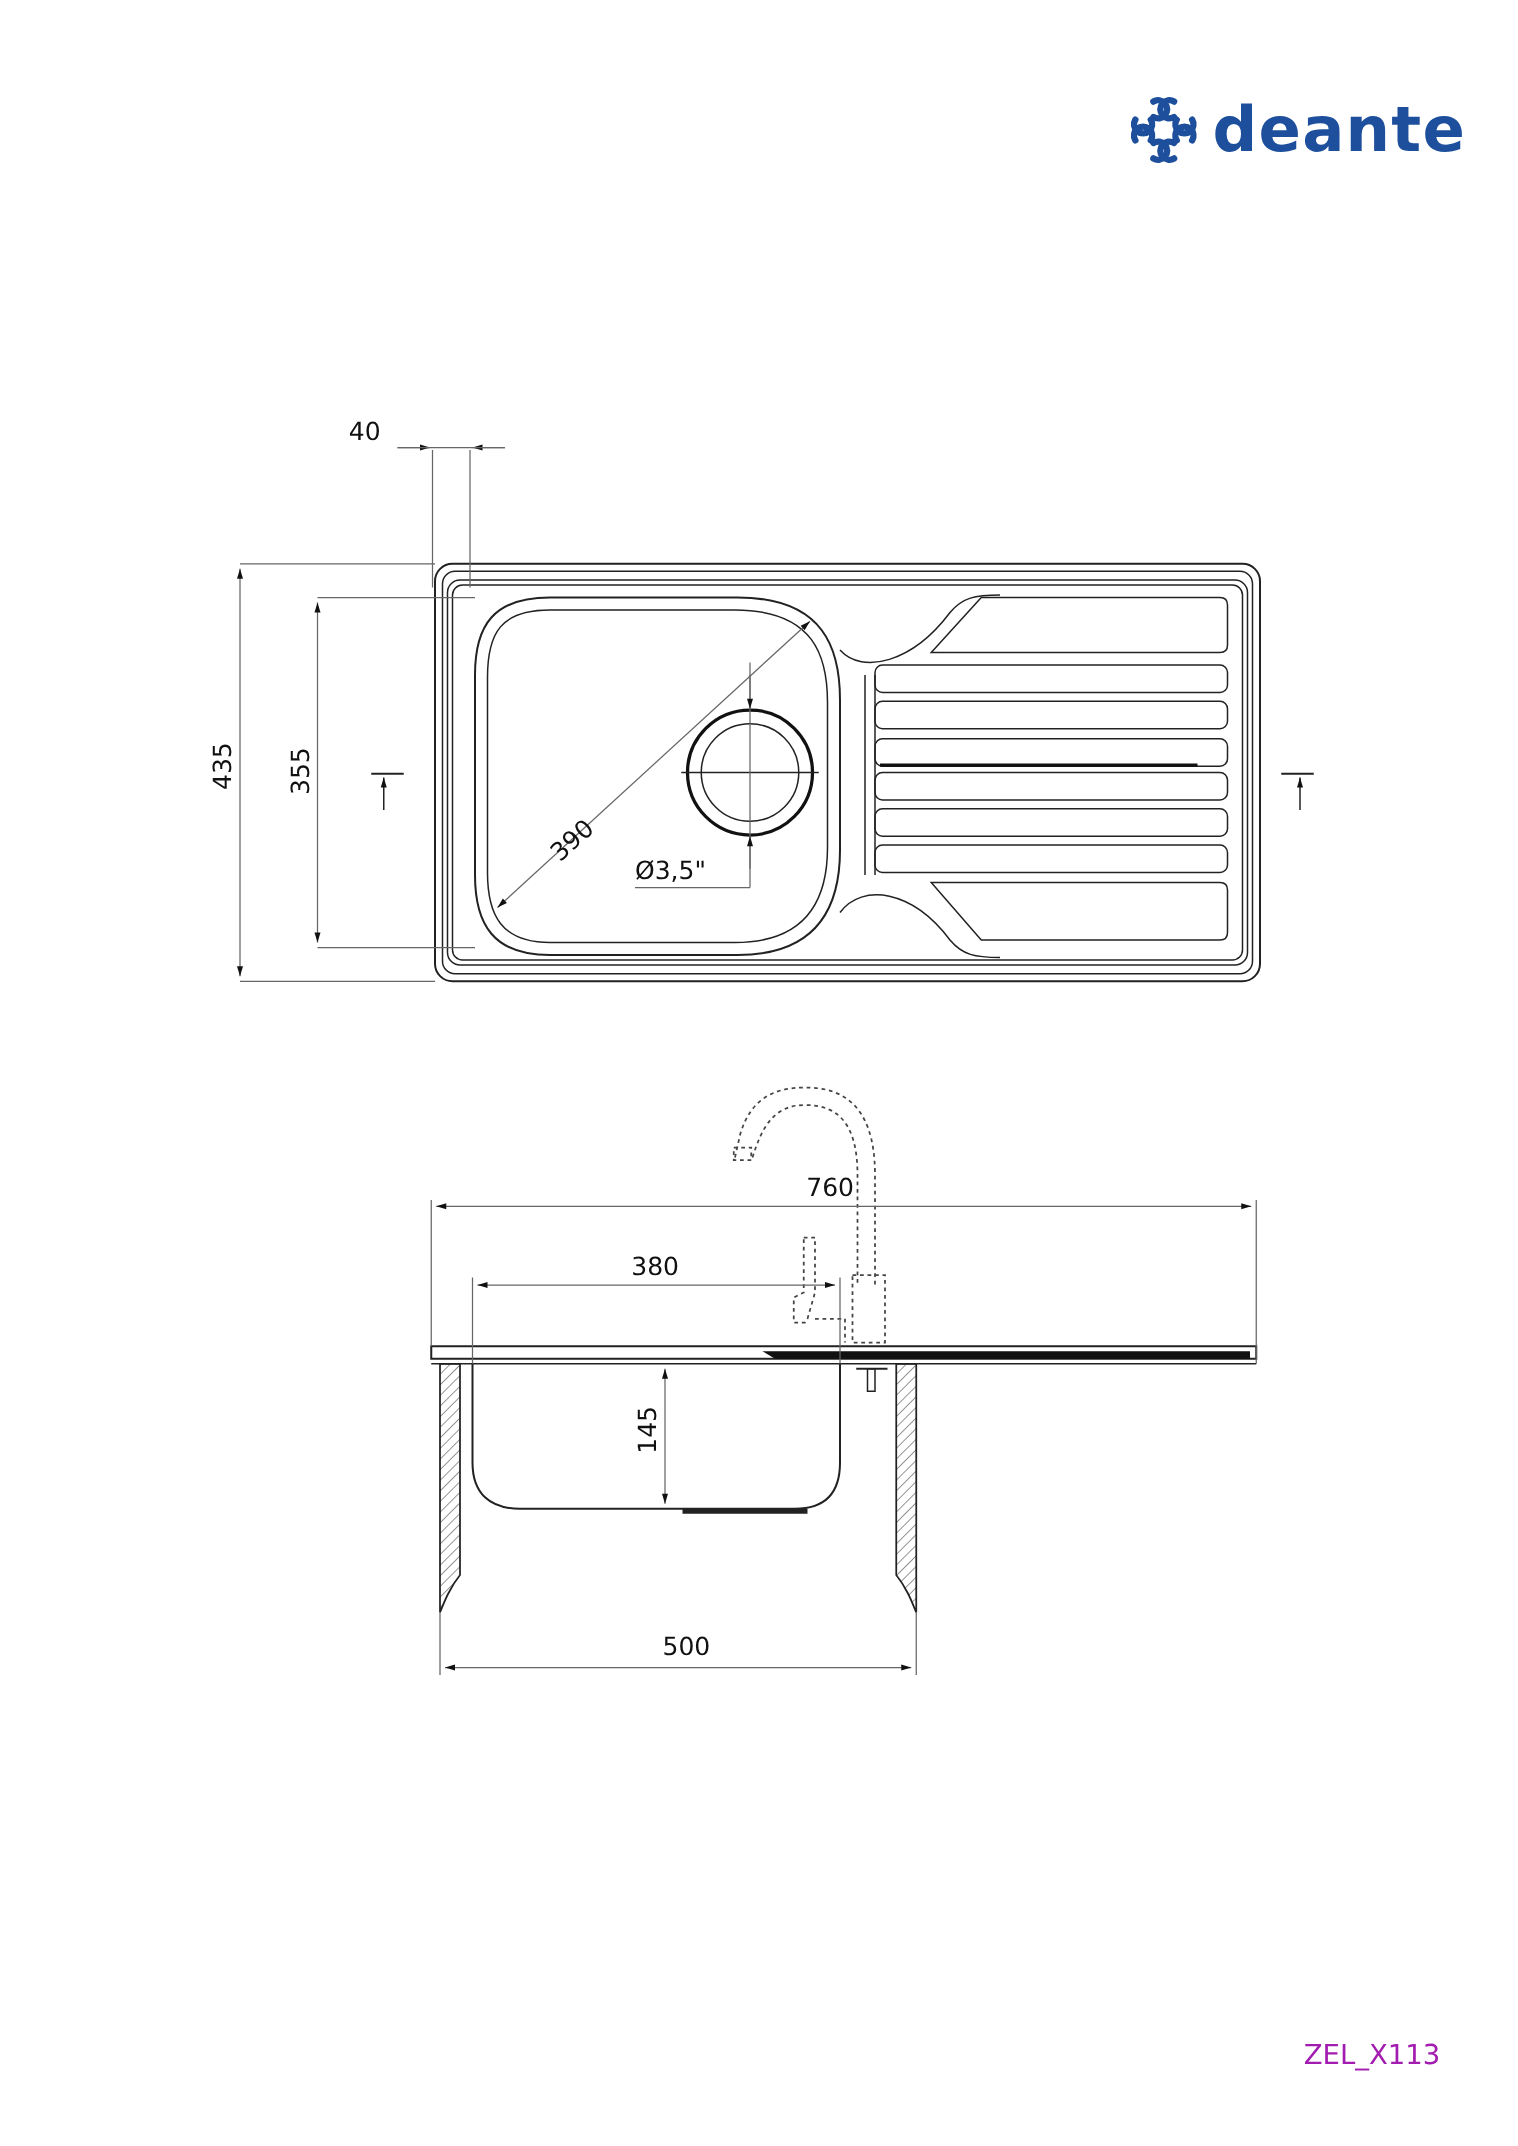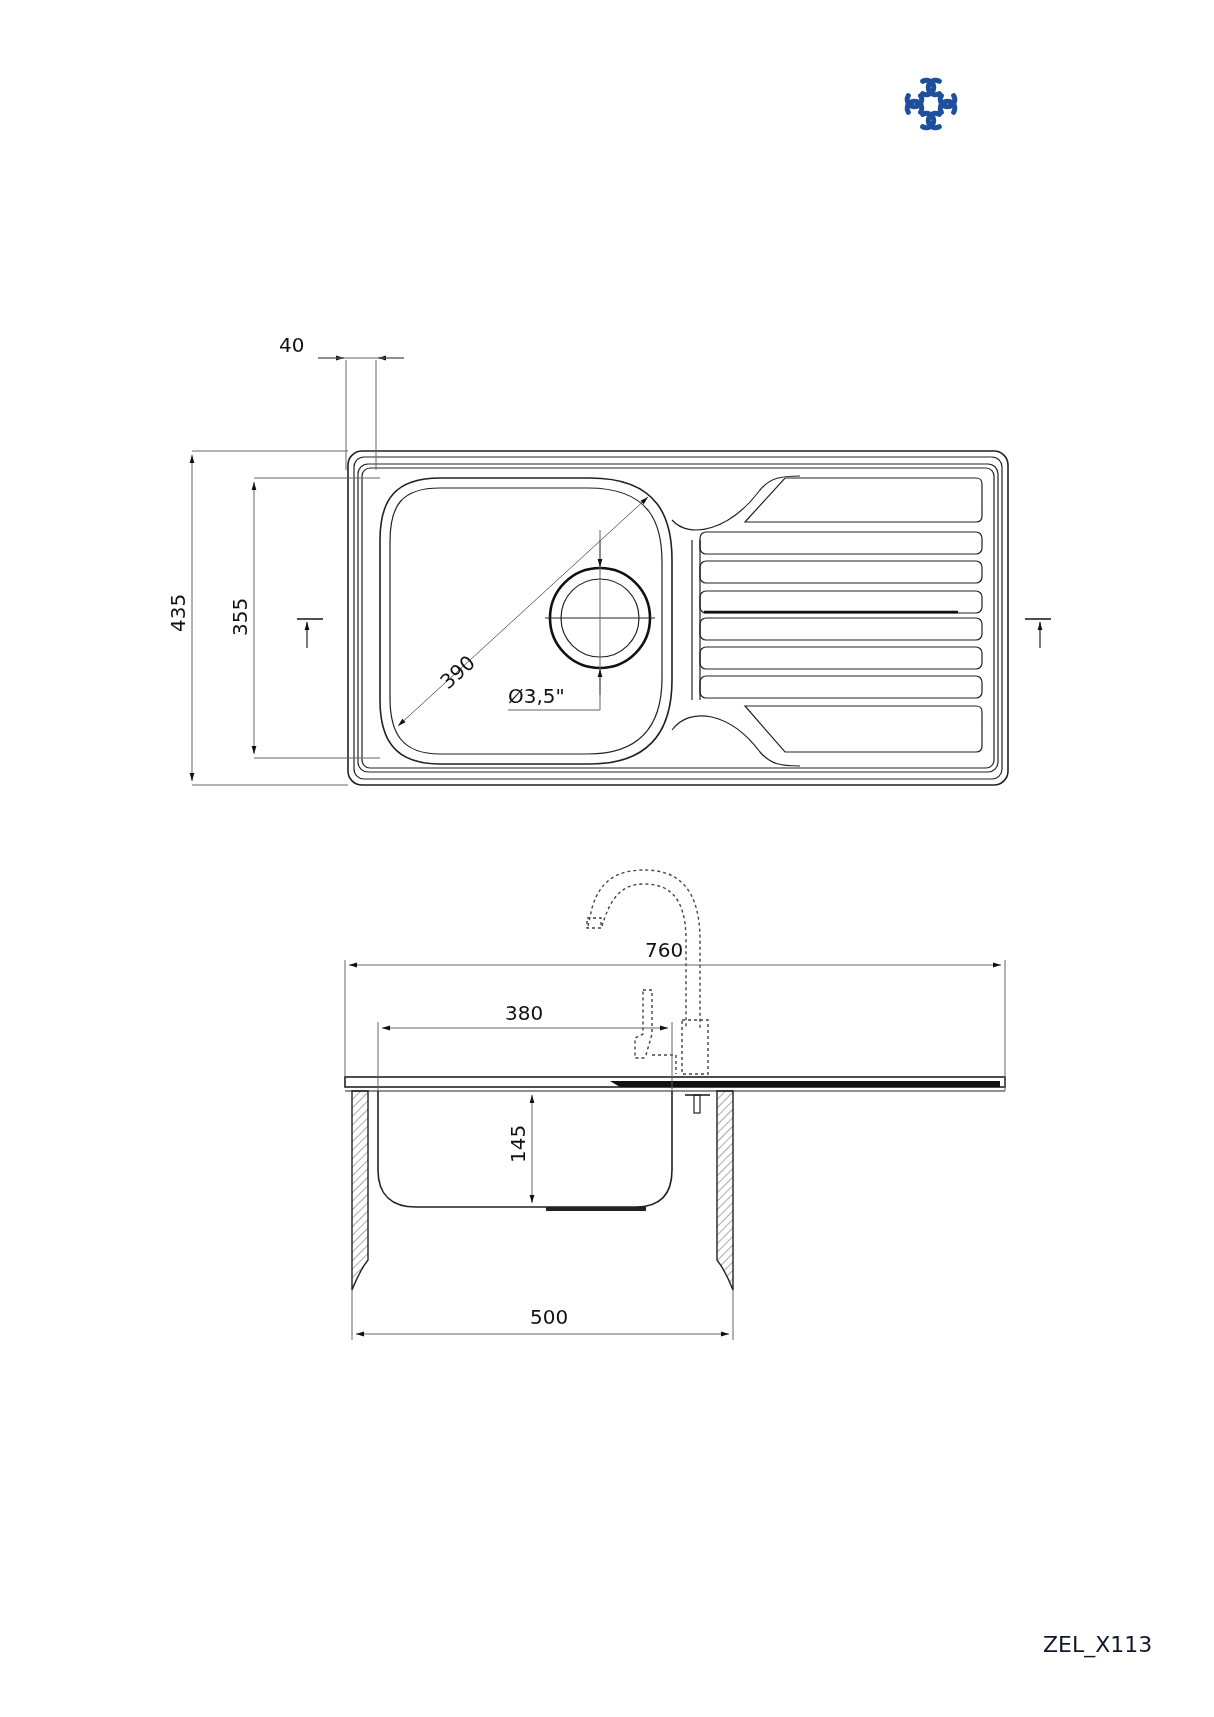--- a/index.html
+++ b/index.html
@@ -2,21 +2,21 @@
 <html><head>
   <meta charset="utf-8">
   <style>
     html, body { margin: 0; padding: 0; background: #ffffff; }
     body { width: 1214px; height: 1717px; position: relative; overflow: hidden;
            font-family: "Liberation Sans", "DejaVu Sans", sans-serif; }
     .logo { position: absolute; left: 900px; top: 74px; height: 60px; display: flex; align-items: center; }
     .logo-mark { width: 62px; height: 62px; }
     .logo-text { font-family: "DejaVu Sans", sans-serif; font-size: 50px; font-weight: bold;
                  color: #1d4f9c; letter-spacing: 1px; margin-left: 8px; line-height: 1; }
-    .code { position: absolute; left: 1043px; top: 1632px; font-size: 22px; color: #0f172a;
+    .code { position: absolute; left: 1043px; top: 1632px; font-size: 22px; color: #a21caf;
             font-family: "DejaVu Sans", sans-serif; }
     svg.drawing { position: absolute; left: 0; top: 0; }
     .dim { font-family: "DejaVu Sans", sans-serif; font-size: 20px; fill: #111111; }
     .thin { stroke: #666; stroke-width: 1; fill: none; }
     .line { stroke: #222; stroke-width: 1.6; fill: none; }
     .line2 { stroke: #222; stroke-width: 1.2; fill: none; }
     .dash { stroke: #444; stroke-width: 1.4; fill: none; stroke-dasharray: 3 3; }
     .heavy { stroke: #111; stroke-width: 2.6; fill: none; }
   </style>
 </head>
@@ -28,20 +28,21 @@
       <path d="M22 8 a7 7 0 1 1 0 12"></path>
       <path d="M38 8 a7 7 0 1 0 0 12"></path>
       <path d="M8 22 a7 7 0 1 0 12 0"></path>
       <path d="M8 38 a7 7 0 1 1 12 0"></path>
       <path d="M52 22 a7 7 0 1 1 -12 0"></path>
       <path d="M52 38 a7 7 0 1 0 -12 0"></path>
       <path d="M22 52 a7 7 0 1 0 0 -12"></path>
       <path d="M38 52 a7 7 0 1 1 0 -12"></path>
     </g>
   </svg>
+  <span class="logo-text">deante</span>
 </div>
 
 <svg class="drawing" width="1214" height="1717" viewBox="0 0 1214 1717">
   <defs>
     <marker id="arr" viewBox="0 0 10 10" refX="10" refY="5" markerWidth="12" markerHeight="8" orient="auto-start-reverse" markerUnits="userSpaceOnUse">
       <path d="M0 2 L10 5 L0 8 Z" fill="#111"></path>
     </marker>
     <pattern id="hatch" width="6" height="6" patternUnits="userSpaceOnUse" patternTransform="rotate(45)">
       <line x1="0" y1="0" x2="0" y2="6" stroke="#555" stroke-width="1"></line>
     </pattern>

